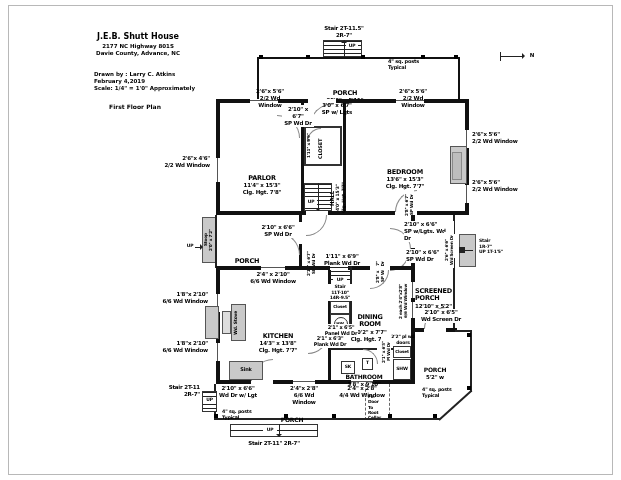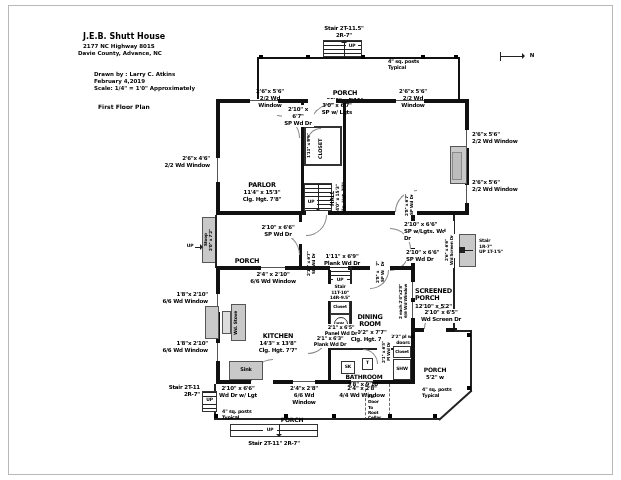--- a/index.html
+++ b/index.html
@@ -25,21 +25,21 @@
   .tri.d{border-top-color:#222;}  .tri.u{border-bottom-color:#222;}
   .lbl{position:absolute;font-size:5.5px;line-height:1.25;font-weight:bold;
        text-align:center;white-space:pre-line;letter-spacing:-0.2px;}
   .s5{font-size:5px;} .s45{font-size:4.5px;} .s42{font-size:4.2px;}
   .tl{text-align:left;} .tr{text-align:right;}
   .bgw{background:#fff;}
   .room{position:absolute;text-align:center;font-weight:bold;letter-spacing:-0.2px;margin-top:24px;}
   .room .nm{font-size:6.5px;line-height:1.15;white-space:pre-line;}
   .room .dm{font-size:5.5px;line-height:1.2;white-space:pre-line;}
   .vtx{writing-mode:vertical-rl;transform:rotate(180deg);}
-  .t1{position:absolute;font-weight:bold;}
+  .t1{position:absolute;font-weight:bold;text-align:center;}
 </style>
 </head>
 <body>
 
 <div id="plan">
   <div class="frame" style="left:8px;top:5px;width:603px;height:468px"></div>
 
   <div>
     <div class="t1" style="left:83px;top:32px;width:110px;font-size:8px">J.E.B. Shutt House</div>
     <div class="t1" style="left:83px;top:43px;width:110px;font-size:5.5px">2177 NC Highway  801S</div>
@@ -105,29 +105,34 @@
   <div class="obox" style="left:304px;top:126px;width:38px;height:40px;border-width:2px;background:transparent"></div>
   <div class="arc q2" style="left:307px;top:128px;width:13px;height:13px"></div>
   <div class="lbl s42 vtx" style="left:306px;top:128px;width:9px;height:36px">1'11" x 6'9"</div>
   <div class="lbl s5 vtx" style="left:317px;top:134px;width:9px;height:30px">CLOSET</div>
   <div class="obox" style="left:304px;top:183px;width:28px;height:28px;background:transparent"></div>
   <div class="treads" style="left:305px;top:184px;width:26px;height:26px"></div>
   <div class="l" style="left:318px;top:183px;width:1px;height:28px"></div>
   <div class="tri d" style="left:315px;top:208px"></div>
   <div class="lbl s45 bgw" style="left:305px;top:199px;width:12px">UP</div>
 
-  <div class="room" style="left:226px;top:158px;width:72px">
+  <div class="room" style="left:226px;top:151px;width:72px">
     <div class="nm">PARLOR</div>
     <div class="dm">11'4" x 15'3"</div>
     <div class="dm">Clg. Hgt. 7'8"</div>
   </div>
   <div class="room vtx" style="left:329px;top:148px;width:15px;height:52px">
     <div class="nm" style="font-size:5.5px">HALL</div>
     <div class="dm" style="font-size:4.5px">4'0" x 15'3"</div>
     <div class="dm" style="font-size:4.5px">Clg. Hgt. 7'7"</div>
+  </div>
+  <div class="room" style="left:368px;top:145px;width:74px">
+    <div class="nm">BEDROOM</div>
+    <div class="dm">13'6" x 15'3"</div>
+    <div class="dm">Clg. Hgt. 7'7"</div>
   </div>
 
   <div class="lbl" style="left:248px;top:88px;width:44px">2'6"x 5'6"
 2/2 Wd Window</div>
   <div class="lbl" style="left:391px;top:88px;width:44px">2'6"x 5'6"
 2/2 Wd Window</div>
   <div class="lbl" style="left:320px;top:102px;width:34px">3'0" x 6'7"
 SP w/ Lgts</div>
   <div class="lbl bgw" style="left:282px;top:106px;width:32px">2'10" x 6'7"
 SP Wd Dr</div>

